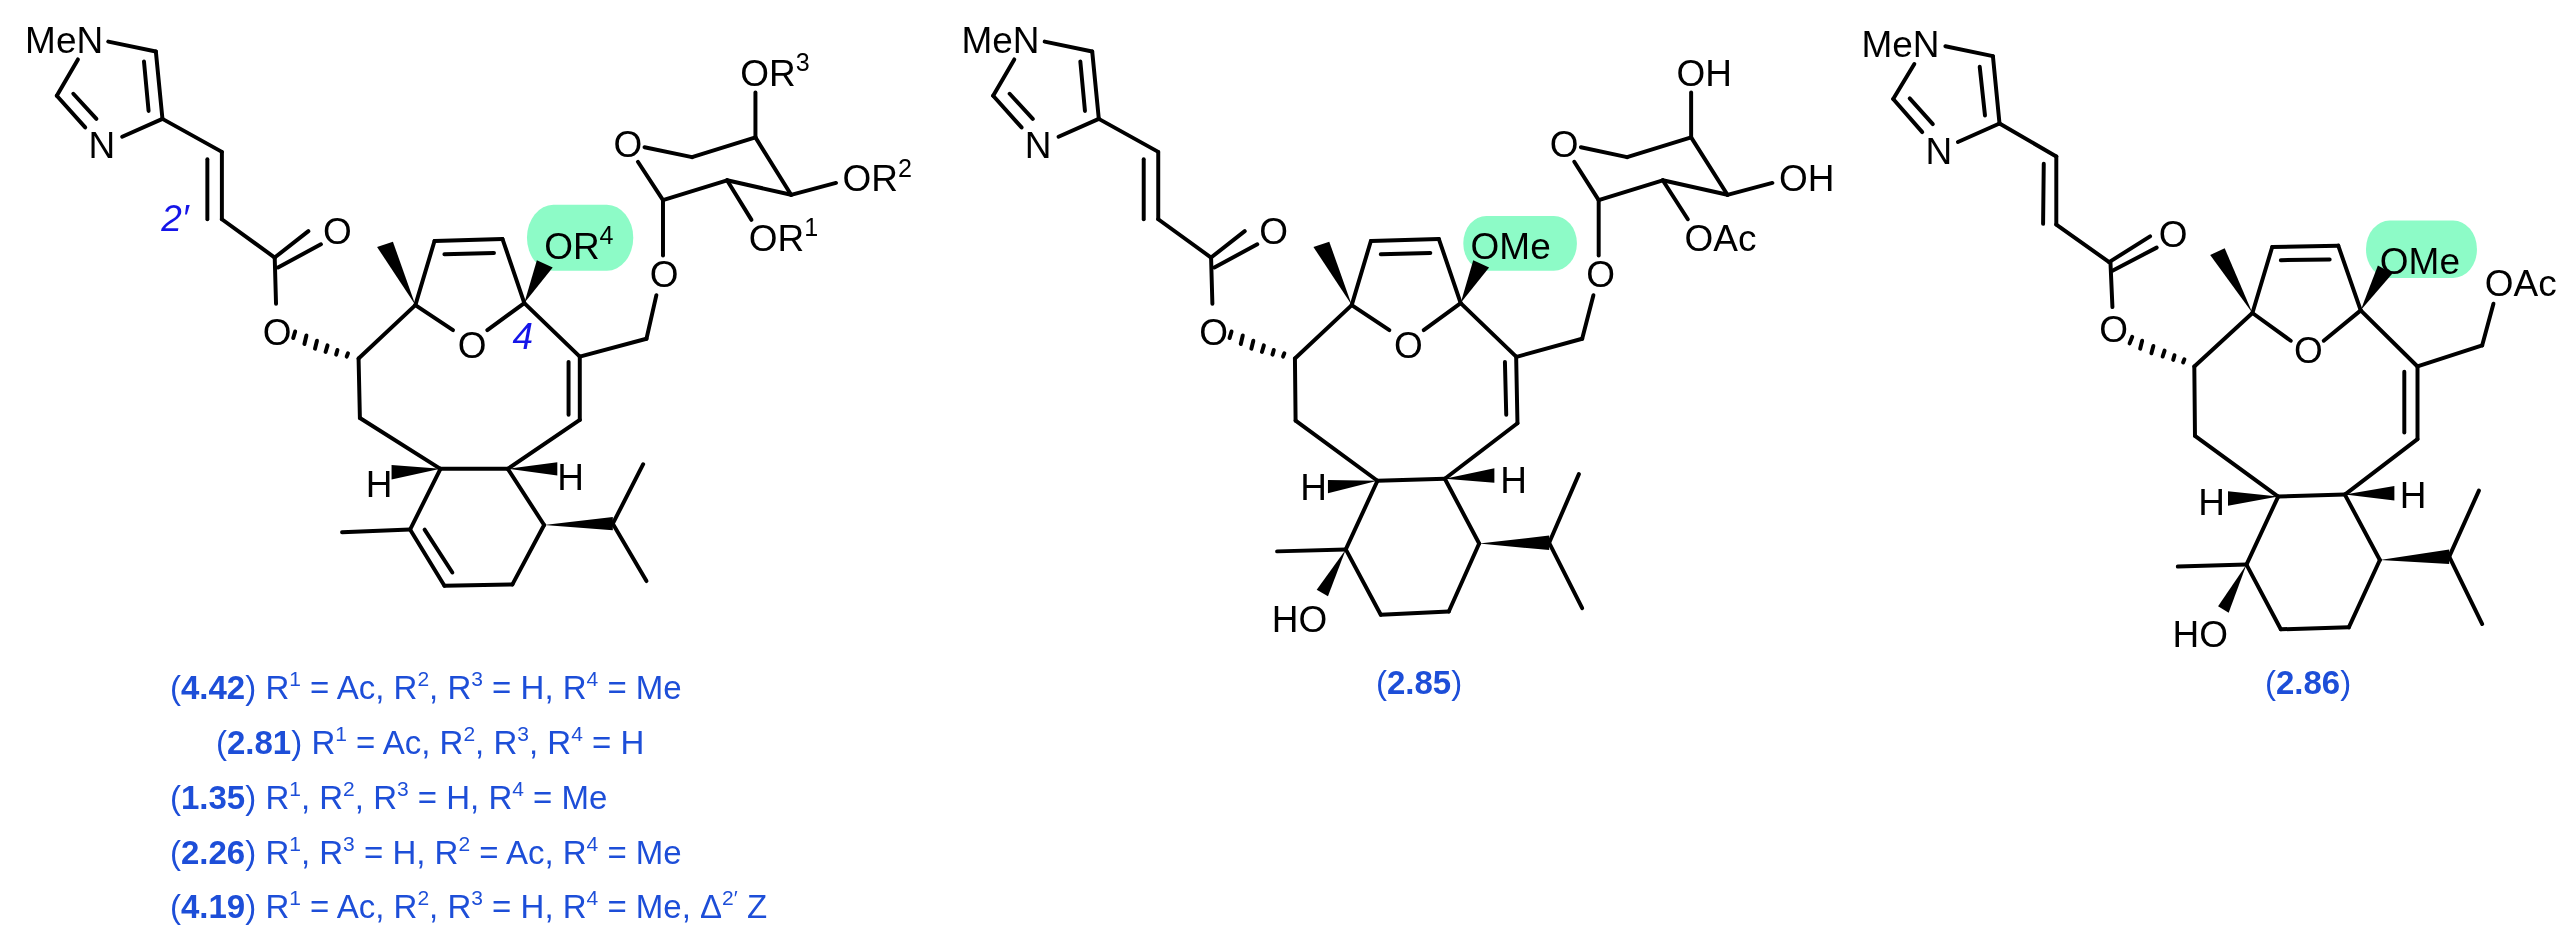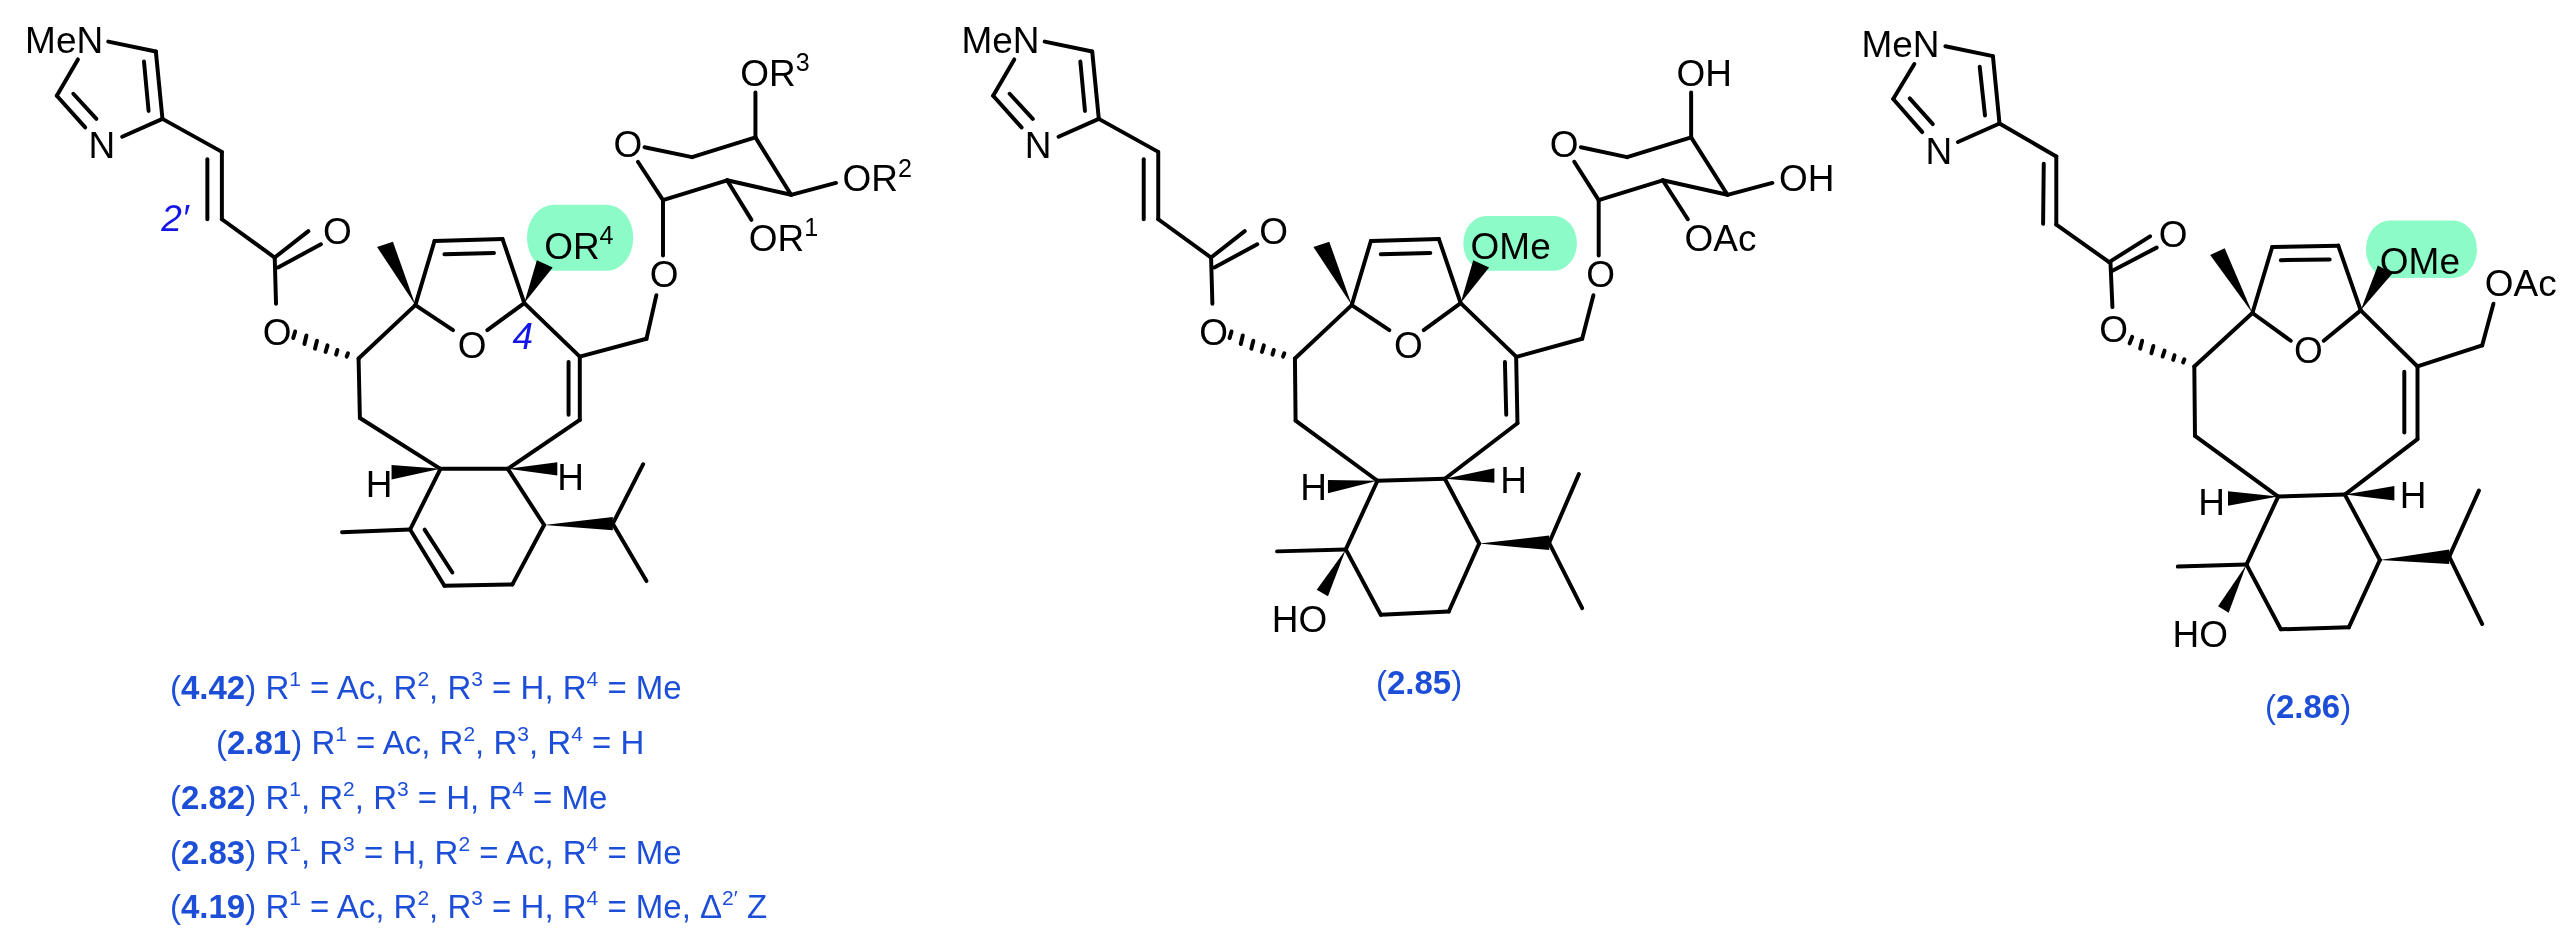--- a/index.html
+++ b/index.html
@@ -275,22 +275,22 @@
     <text class="atom" x="3473" y="550">O</text>
     <text class="atom" x="3603" y="415">OMe</text>
     <text class="atom" x="3762" y="448">OAc</text>
     <text class="atom" x="3328" y="780">H</text>
     <text class="atom" x="3633" y="770">H</text>
     <text class="atom" x="3289" y="980">HO</text>
   </g>
 </svg>
 
 <div class="caption" style="left:1376px; top:666px;"><span>(</span><b>2.85</b><span>)</span></div>
-<div class="caption" style="left:2265px; top:690px;"><span>(</span><b>2.86</b><span>)</span></div>
+<div class="caption" style="left:2265px; top:666px;"><span>(</span><b>2.86</b><span>)</span></div>
 
 <div class="caption" id="legend" style="left:170px; top:671px;">
     <div class="cap-line" style="top: 0px;"><span>(</span><b>4.42</b><span>) </span><span>R</span><sup>1</sup><span> = Ac, R</span><sup>2</sup><span>, R</span><sup>3</sup><span> = H, R</span><sup>4</sup><span> = Me</span></div>
     <div class="cap-line" style="top: 55px; margin-left: 46px;"><span>(</span><b>2.81</b><span>) </span><span>R</span><sup>1</sup><span> = Ac, R</span><sup>2</sup><span>, R</span><sup>3</sup><span>, R</span><sup>4</sup><span> = H</span></div>
-    <div class="cap-line" style="top: 110px;"><span>(</span><b>2.82</b><span>) </span><span>R</span><sup>1</sup><span>, R</span><sup>2</sup><span>, R</span><sup>3</sup><span> = H, R</span><sup>4</sup><span> = Me</span></div>
-    <div class="cap-line" style="top: 165px;"><span>(</span><b>2.83</b><span>) </span><span>R</span><sup>1</sup><span>, R</span><sup>3</sup><span> = H, R</span><sup>2</sup><span> = Ac, R</span><sup>4</sup><span> = Me</span></div>
+    <div class="cap-line" style="top: 110px;"><span>(</span><b>1.35</b><span>) </span><span>R</span><sup>1</sup><span>, R</span><sup>2</sup><span>, R</span><sup>3</sup><span> = H, R</span><sup>4</sup><span> = Me</span></div>
+    <div class="cap-line" style="top: 165px;"><span>(</span><b>2.26</b><span>) </span><span>R</span><sup>1</sup><span>, R</span><sup>3</sup><span> = H, R</span><sup>2</sup><span> = Ac, R</span><sup>4</sup><span> = Me</span></div>
     <div class="cap-line" style="top: 219px;"><span>(</span><b>4.19</b><span>) </span><span>R</span><sup>1</sup><span> = Ac, R</span><sup>2</sup><span>, R</span><sup>3</sup><span> = H, R</span><sup>4</sup><span> = Me, Δ</span><sup>2′</sup><span> Z</span></div>
   </div>
 
 
 </body></html>

